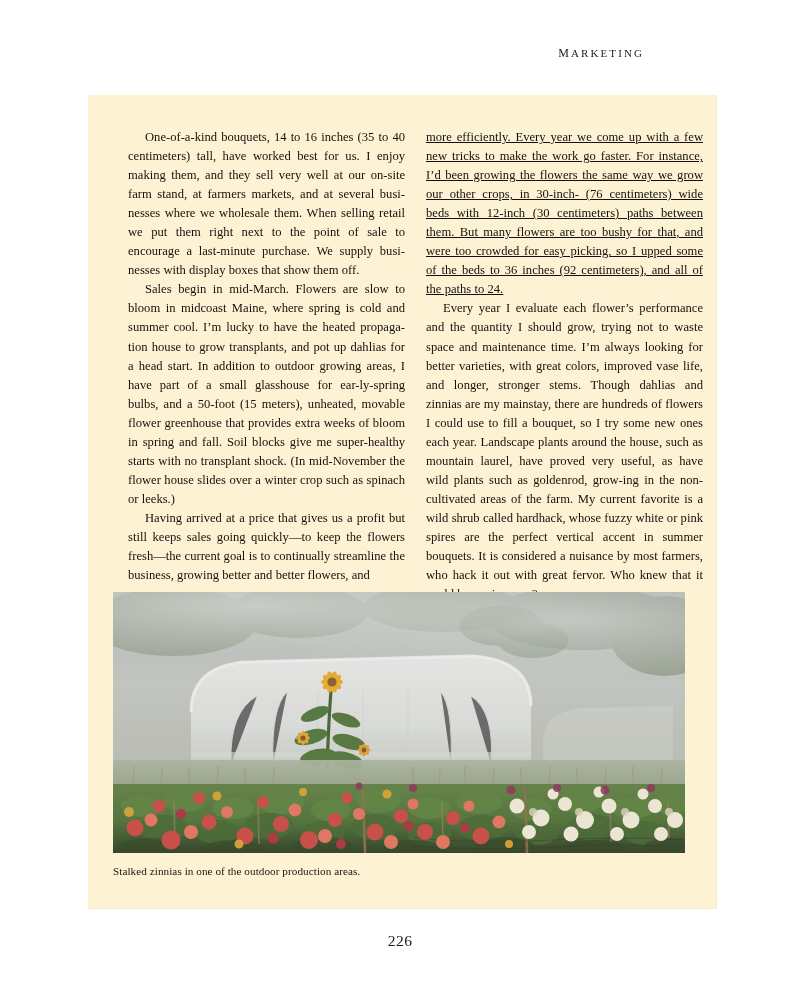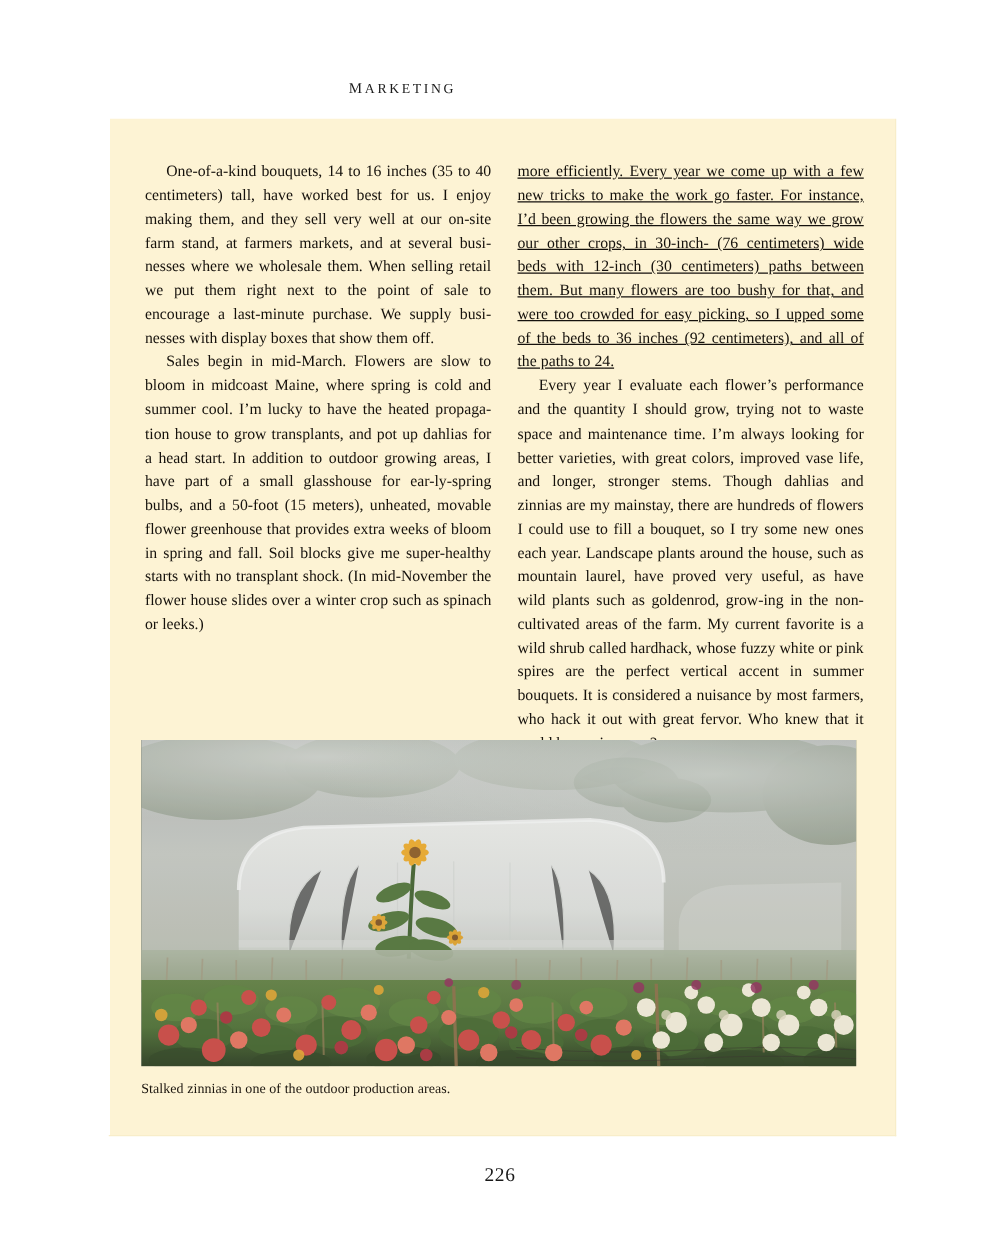--- a/index.html
+++ b/index.html
@@ -17,24 +17,24 @@
 
   #page {
     position: absolute;
     inset: 0;
     background: #ffffff;
   }
 
   
   #running-head {
     position: absolute;
-    top: 58px;
+    top: 41px;
     left: 0;
     width: 644px;
-    text-align: center;
+    text-align: right;
     font-family: "Liberation Serif", "DejaVu Serif", serif;
     font-size: 15px;
     letter-spacing: 2.1px;
     color: #1b1b1b;
     font-variant: small-caps;
     text-transform: lowercase;
   }
   #running-head::first-letter { font-size: 17.5px; }
 
   
@@ -53,21 +53,21 @@
     position: absolute;
     right: -1px; top: 0; bottom: -1px; left: -1px;
     border-right: 1px solid #f8edc9;
     border-bottom: 1px solid #f8edc9;
     pointer-events: none;
   }
 
   
   #columns {
     position: absolute;
-    left: 28px;
+    left: 40px;
     top: 33px;
     width: 576px;
     display: flex;
     gap: 21px;
   }
   .column {
     width: 277px;
   }
   .column p {
     margin: 0;
@@ -125,20 +125,21 @@
 
   <div id="running-head">Marketing</div>
 
   <div id="panel">
 
     <div id="columns">
 
       <div class="column">
         <p>One-of-a-kind bouquets, 14 to 16 inches (35 to 40 centimeters) tall, have worked best for us. I enjoy making them, and they sell very well at our on-site farm stand, at farmers markets, and at several busi-nesses where we wholesale them. When selling retail we put them right next to the point of sale to encourage a last-minute purchase. We supply busi-nesses with display boxes that show them off.</p>
         <p>Sales begin in mid-March. Flowers are slow to bloom in midcoast Maine, where spring is cold and summer cool. I’m lucky to have the heated propaga-tion house to grow transplants, and pot up dahlias for a head start. In addition to outdoor growing areas, I have part of a small glasshouse for ear-ly-spring bulbs, and a 50-foot (15 meters), unheated, movable flower greenhouse that provides extra weeks of bloom in spring and fall. Soil blocks give me super-healthy starts with no transplant shock. (In mid-November the flower house slides over a winter crop such as spinach or leeks.)</p>
+        <p>Having arrived at a price that gives us a profit but still keeps sales going quickly—to keep the flowers fresh—the current goal is to continually streamline the business, growing better and better flowers, and</p>
       </div>
 
       <div class="column">
         <p class="noindent">more efficiently. Every year we come up with a few new tricks to make the work go faster. For instance, I’d been growing the flowers the same way we grow our other crops, in 30-inch- (76 centimeters) wide beds with 12-inch (30 centimeters) paths between them. But many flowers are too bushy for that, and were too crowded for easy picking, so I upped some of the beds to 36 inches (92 centimeters), and all of the paths to 24.</p>
         <p>Every year I evaluate each flower’s performance and the quantity I should grow, trying not to waste space and maintenance time. I’m always looking for better varieties, with great colors, improved vase life, and longer, stronger stems. Though dahlias and zinnias are my mainstay, there are hundreds of flowers I could use to fill a bouquet, so I try some new ones each year. Landscape plants around the house, such as mountain laurel, have proved very useful, as have wild plants such as goldenrod, grow-ing in the non-cultivated areas of the farm. My current favorite is a wild shrub called hardhack, whose fuzzy white or pink spires are the perfect vertical accent in summer bouquets. It is considered a nuisance by most farmers, who hack it out with great fervor. Who knew that it could be a prize crop?</p>
       </div>
 
     </div>
 
     <figure id="photo-figure" style="margin:0;">

